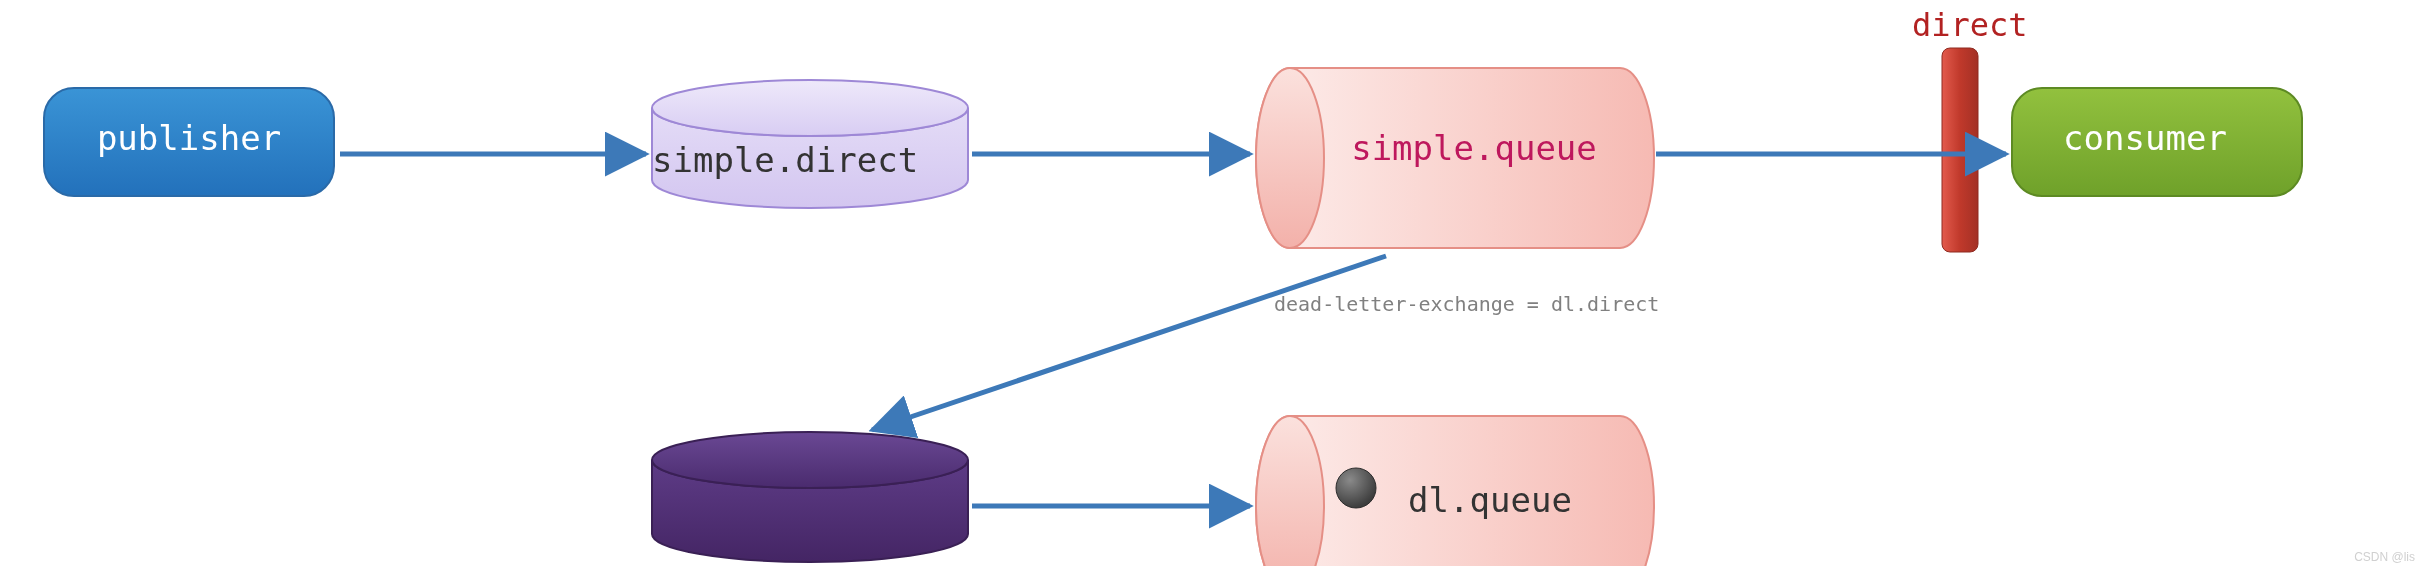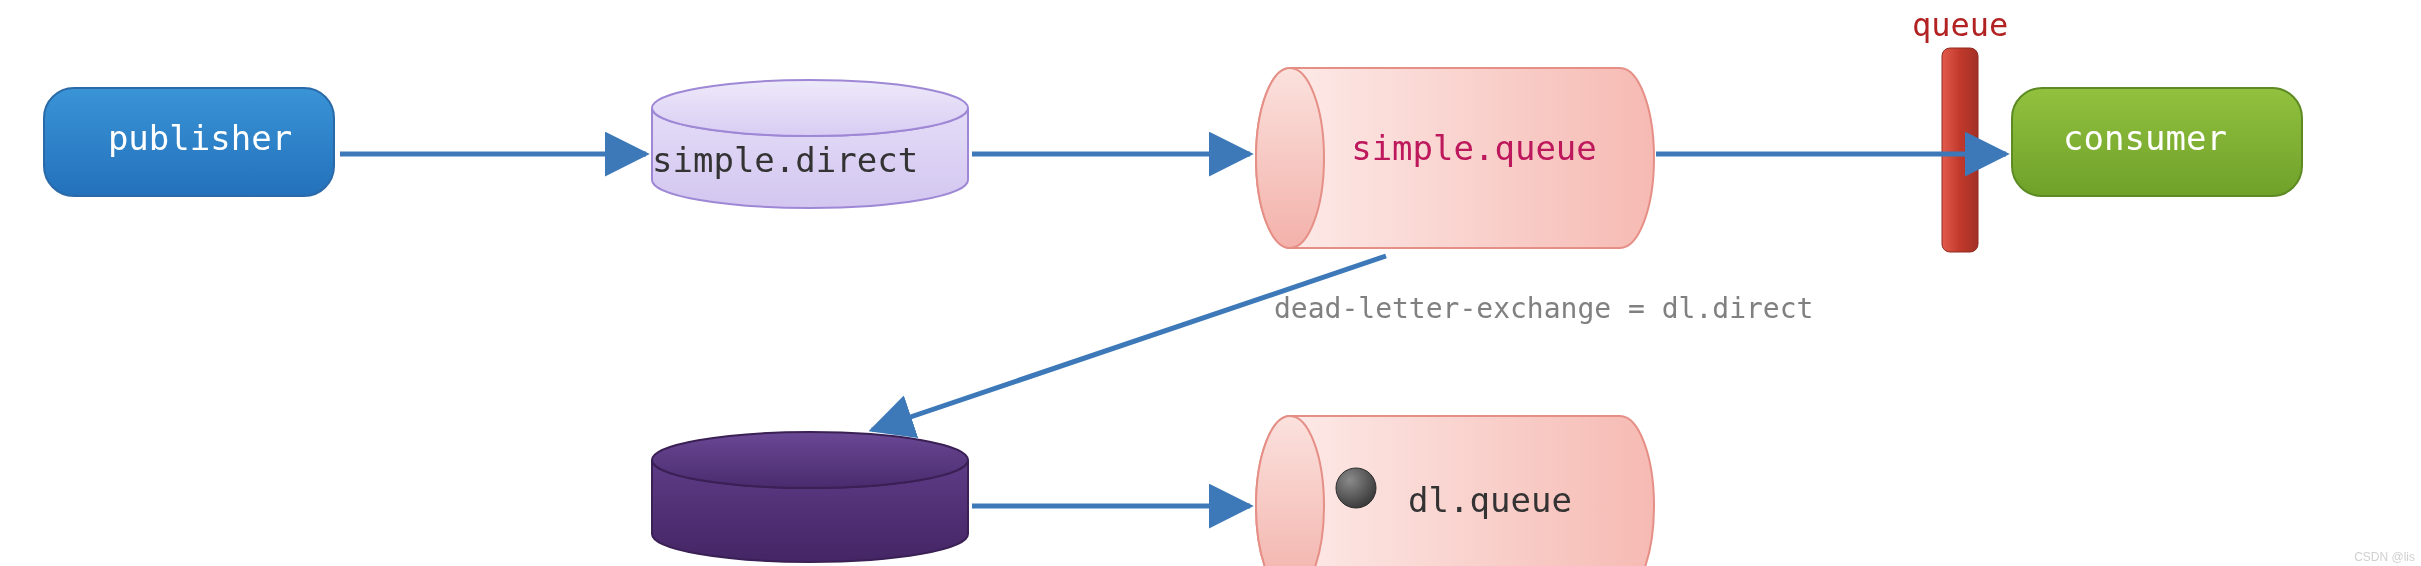--- a/index.html
+++ b/index.html
@@ -23,21 +23,21 @@
     pointer-events: none;
   }
   .reject-label {
     position: absolute;
     color: #b22222;
     font-size: 32px;
   }
   .dlx-label {
     position: absolute;
     color: #808080;
-    font-size: 28px;
+    font-size: 20px;
   }
   .watermark {
     position: absolute;
     right: 6px;
     bottom: 2px;
     font-size: 12px;
     color: #d0d0d0;
     font-family: Arial, sans-serif;
     margin-top: 32px;
   }
@@ -150,30 +150,30 @@
   </g>
 
   <line x1="340" y1="154" x2="646" y2="154" stroke="#3d79b8" stroke-width="5" marker-end="url(#arrow)"></line>
   <line x1="972" y1="154" x2="1250" y2="154" stroke="#3d79b8" stroke-width="5" marker-end="url(#arrow)"></line>
   <line x1="1656" y1="154" x2="2006" y2="154" stroke="#3d79b8" stroke-width="5" marker-end="url(#arrow)"></line>
   <line x1="1386" y1="256" x2="872" y2="430" stroke="#3d79b8" stroke-width="5" marker-end="url(#arrow)"></line>
   <line x1="972" y1="506" x2="1250" y2="506" stroke="#3d79b8" stroke-width="5" marker-end="url(#arrow)"></line>
 </svg>
 
 
-<div class="node-label" style="left:44px; top:118px; width:290px; color:#ffffff;padding-left:11px;">publisher</div>
+<div class="node-label" style="left:44px; top:118px; width:290px; color:#ffffff;">publisher</div>
 
 <div class="node-label" style="left:652px; top:140px; width:250px; color:#333;">simple.direct</div>
 
 <div class="node-label" style="left:1304px; top:128px; width:340px; color:#be185d;">simple.queue</div>
 
 <div class="node-label" style="left:2012px; top:118px; width:266px; color:#ffffff;">consumer</div>
 
 
 <div class="node-label" style="left:1340px; top:480px; width:300px; color:#333;text-align:center;">dl.queue</div>
 
-<div class="reject-label" style="left:1912px; top:6px;">queue</div>
+<div class="reject-label" style="left:1912px; top:6px;">direct</div>
 
 <div class="dlx-label" style="left:1274px; top:292px;">dead-letter-exchange = dl.direct</div>
 
 <div class="watermark">CSDN @lis</div>
 
 </div>
 
 </body></html>

